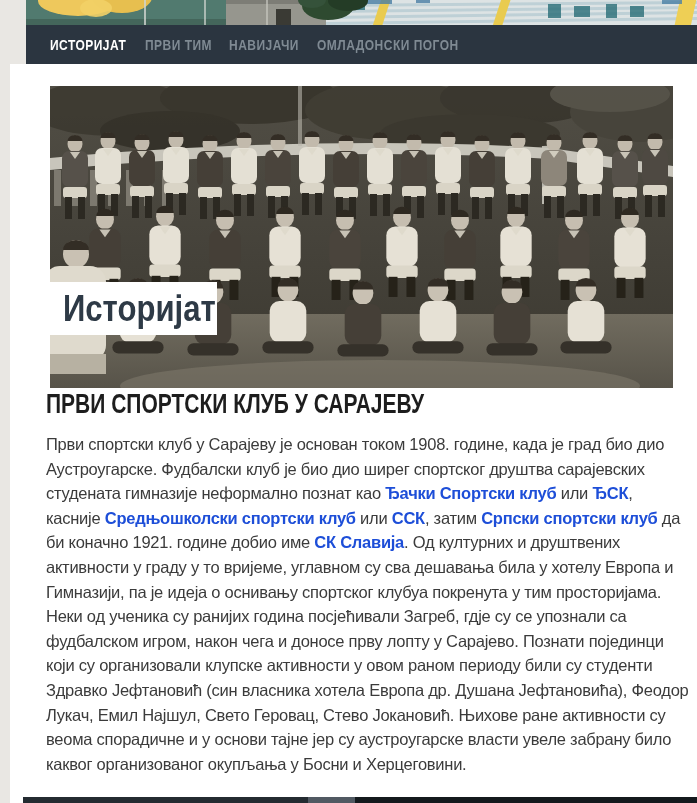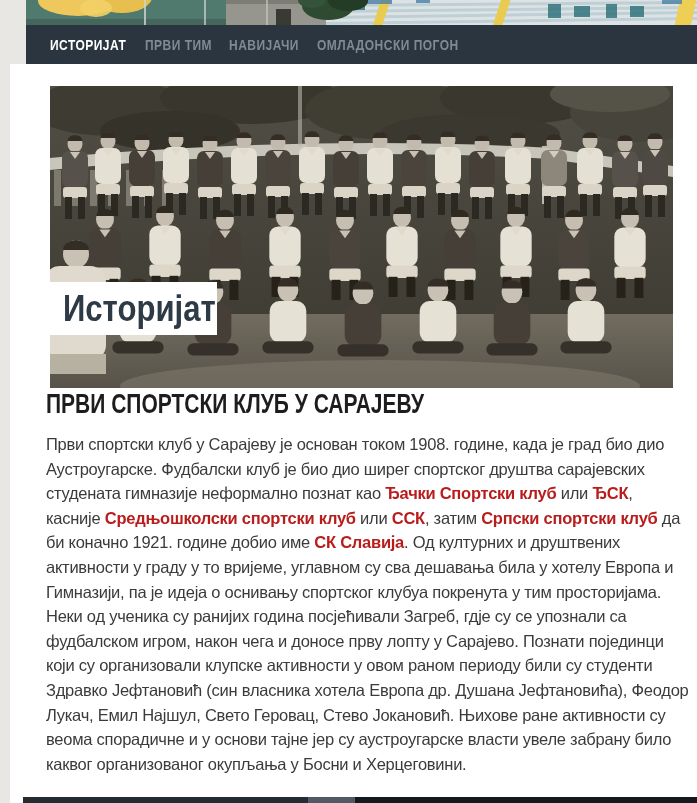--- a/index.html
+++ b/index.html
@@ -49,21 +49,21 @@
     position:absolute;left:36px;top:325px;margin:0;
     font-size:28px;font-weight:700;line-height:30px;white-space:nowrap;
     color:var(--heading,#1d1d1d);
     transform:scaleX(.75);transform-origin:0 50%;
   }
   .article-paragraph{
     position:absolute;left:36px;top:368px;width:644px;margin:0;
     font-size:16.5px;line-height:24.6px;letter-spacing:-0.25px;
     color:var(--body-text,#3b3b3b);
   }
-  .article-paragraph strong{font-weight:700;color:#b91c1c;text-align:center;}
+  .article-paragraph strong{font-weight:700;color:#1d4ed8;text-align:center;}
   .bottom-strip{
     position:absolute;left:23px;bottom:0;width:674px;height:6px;
     display:flex;z-index:5;
   }
   .bottom-strip .seg1{width:285px;background:#242b31;}
   .bottom-strip .seg2{width:47px;background:#515962;}
   .bottom-strip .seg3{flex:1;background:#14191d;}
 </style>
 </head>
 <body>

